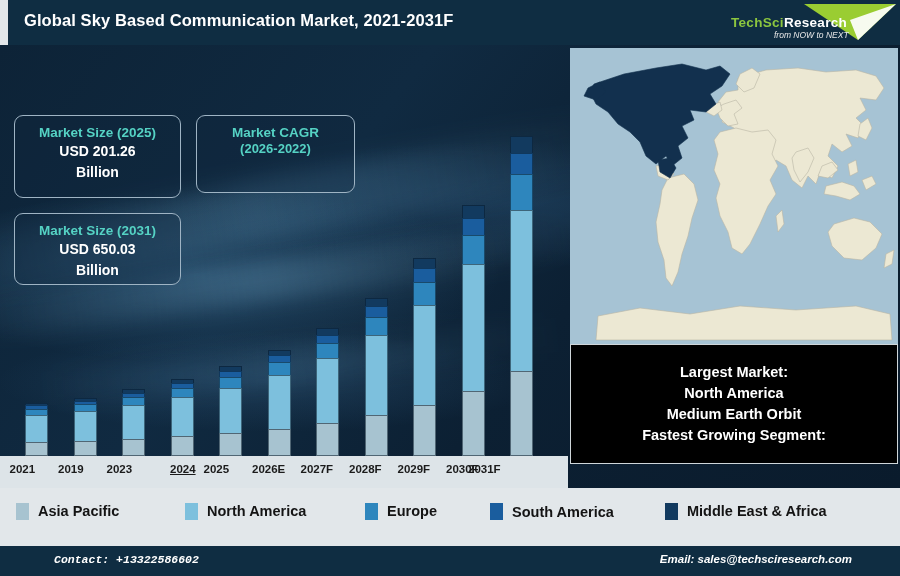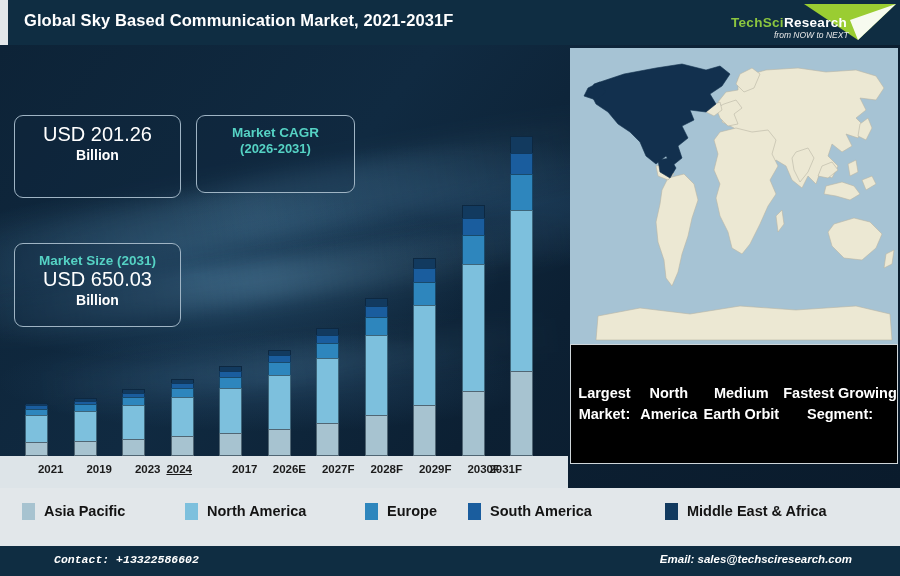--- a/index.html
+++ b/index.html
@@ -86,31 +86,31 @@
     text-align: center;
     padding-top: 8px;
   }
   .stat-title {
     color: #55d2c4; font-size: 13.5px; font-weight: bold; line-height: 17px;
   }
   .stat-sub {
     color: #55d2c4; font-size: 13px; font-weight: bold; line-height: 16px;
   }
   .stat-val {
-    color: #ffffff; font-size: 20px; font-weight: normal; line-height: 21px;
+    color: #ffffff; font-size: 14px; font-weight: bold; line-height: 21px;
   }
   .stat-unit {
     color: #ffffff; font-size: 14px; font-weight: bold; line-height: 20px;
   }
   .stat-big {
     color: #ffffff; font-size: 18px; font-weight: bold; line-height: 26px;
   }
   #stat-size-2025 { left: 14px; top: 70px; width: 167px; height: 83px; }
   #stat-cagr      { left: 196px; top: 70px; width: 159px; height: 78px; }
-  #stat-size-2031 { left: 14px; top: 168px; width: 167px; height: 84px; margin-top: 30px; }
+  #stat-size-2031 { left: 14px; top: 168px; width: 167px; height: 72px; }
 
   
   .chart {
     position: absolute; left: 0; top: 0;
     width: 568px; height: 443px;
   }
   .bar {
     position: absolute;
     width: 23px;
     bottom: 0;
@@ -120,40 +120,40 @@
   .seg:last-child { border-bottom: 1px solid rgba(10,25,40,.55); }
 
   
   .axis {
     position: absolute; left: 0; top: 456px;
     width: 568px; height: 32px;
     background: #dde4e8;
   }
   .axis-tick {
     position: absolute; top: 7px;
-    width: 54px; text-align: right;
+    width: 54px; text-align: left;
     font-size: 11.5px; font-weight: bold; color: #1b1b1b;
   }
 
   
   .map {
     position: absolute; left: 570px; top: 48px;
     width: 328px; height: 296px;
     background: #a6c3d4;
     overflow: hidden;
   }
   .map svg { display: block; width: 100%; height: 100%; }
 
   
   .callout {
     position: absolute; left: 570px; top: 344px;
     width: 328px; height: 120px;
     background: #000000;
     border: 1px solid #cfd6da;
-    display: flex; flex-direction: row;
+    display: flex; flex-direction: column;
     align-items: center; justify-content: center;
   }
   .callout div {
     color: #ffffff; font-size: 14.5px; font-weight: bold;
     line-height: 21px; text-align: center;
   }
 
   
   .legend {
     position: absolute; left: 0; top: 488px;
@@ -200,27 +200,28 @@
       <div class="logo-tag">from NOW to NEXT</div>
     </div>
   </div>
 
   <div class="panel">
     <div class="wisp wisp1"></div>
     <div class="wisp wisp2"></div>
     <div class="wisp wisp3"></div>
 
     <div class="stat" id="stat-size-2025">
+      <div class="stat-title">Market Size (2025)</div>
       <div class="stat-val">USD 201.26</div>
       <div class="stat-unit">Billion</div>
     </div>
 
     <div class="stat" id="stat-cagr">
       <div class="stat-title">Market CAGR</div>
-      <div class="stat-sub">(2026-2031)</div>
+      <div class="stat-sub">(2026-2022)</div>
     </div>
 
     <div class="stat" id="stat-size-2031">
       <div class="stat-title">Market Size (2031)</div>
       <div class="stat-val">USD 650.03</div>
       <div class="stat-unit">Billion</div>
     </div>
 
     <div class="chart" id="bars">
         <div class="bar" style="left: 25px; bottom: 32px; height: 53.4094px;">
@@ -362,44 +363,44 @@
     <div>Largest Market:</div>
     <div>North America</div>
     <div>Medium Earth Orbit</div>
     <div>Fastest Growing Segment:</div>
   </div>
 
   <div class="axis" id="axis">
       <div class="axis-tick" style="left: 9.5px;">2021</div>
       <div class="axis-tick" style="left: 58px;">2019</div>
       <div class="axis-tick" style="left: 106.5px;">2023</div>
-      <div class="axis-tick" style="left: 138px; text-decoration: underline;">2024</div>
-      <div class="axis-tick" style="left: 203.5px;">2017</div>
+      <div class="axis-tick" style="left: 170px; text-decoration: underline;">2024</div>
+      <div class="axis-tick" style="left: 203.5px;">2025</div>
       <div class="axis-tick" style="left: 252px;">2026E</div>
       <div class="axis-tick" style="left: 300.5px;">2027F</div>
       <div class="axis-tick" style="left: 349px;">2028F</div>
       <div class="axis-tick" style="left: 397.5px;">2029F</div>
       <div class="axis-tick" style="left: 446px;">2030F</div>
       <div class="axis-tick" style="left: 468px;">2031F</div>
     </div>
 
   <div class="legend" id="legend">
-      <div class="legend-item" style="position: absolute; left: 14px; padding-left: 8px;">
+      <div class="legend-item" style="position: absolute; left: 8px; padding-left: 8px;">
         <span class="legend-swatch" style="background: rgb(167, 195, 208);"></span>
         <span class="legend-label">Asia Pacific</span>
       </div>
       <div class="legend-item" style="position: absolute; left: 185px;">
         <span class="legend-swatch" style="background: rgb(125, 192, 221);"></span>
         <span class="legend-label">North America</span>
       </div>
       <div class="legend-item" style="position: absolute; left: 365px;">
         <span class="legend-swatch" style="background: rgb(46, 134, 189);"></span>
         <span class="legend-label">Europe</span>
       </div>
-      <div class="legend-item" style="position: absolute; left: 468px;">
+      <div class="legend-item" style="position: absolute; left: 490px; align-items: flex-end;">
         <span class="legend-swatch" style="background: rgb(26, 93, 158);"></span>
         <span class="legend-label">South America</span>
       </div>
       <div class="legend-item" style="position: absolute; left: 665px;">
         <span class="legend-swatch" style="background: rgb(18, 58, 95);"></span>
         <span class="legend-label">Middle East &amp; Africa</span>
       </div>
     </div>
 
   <div class="footer">

